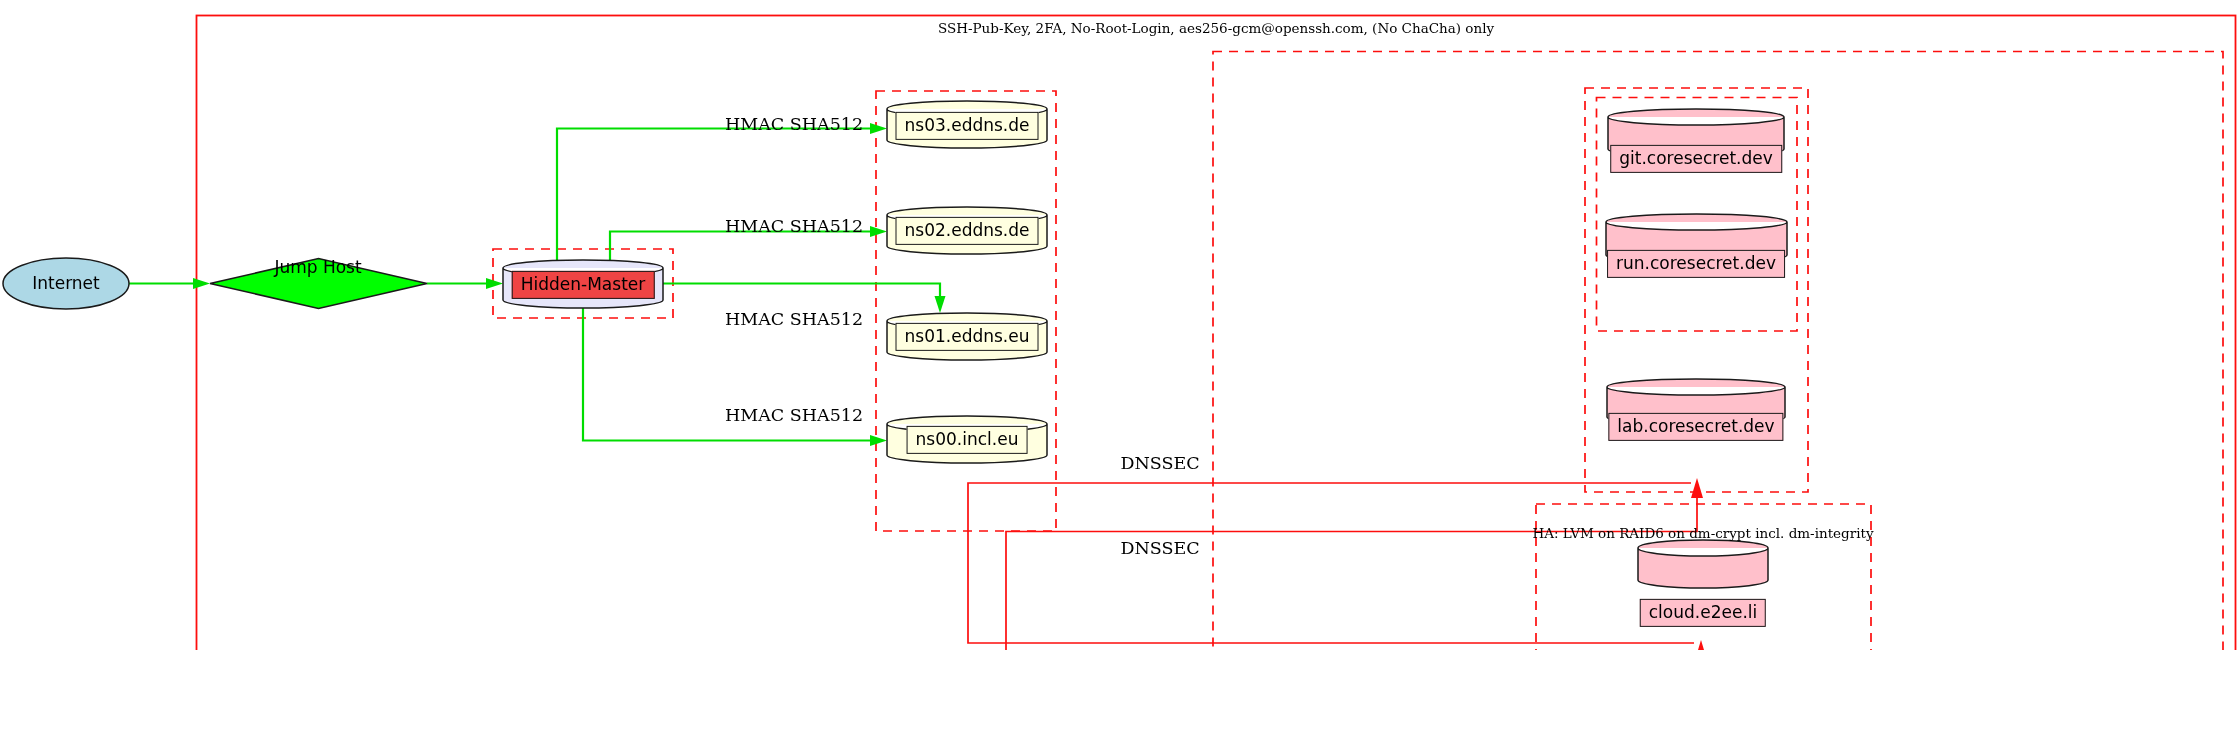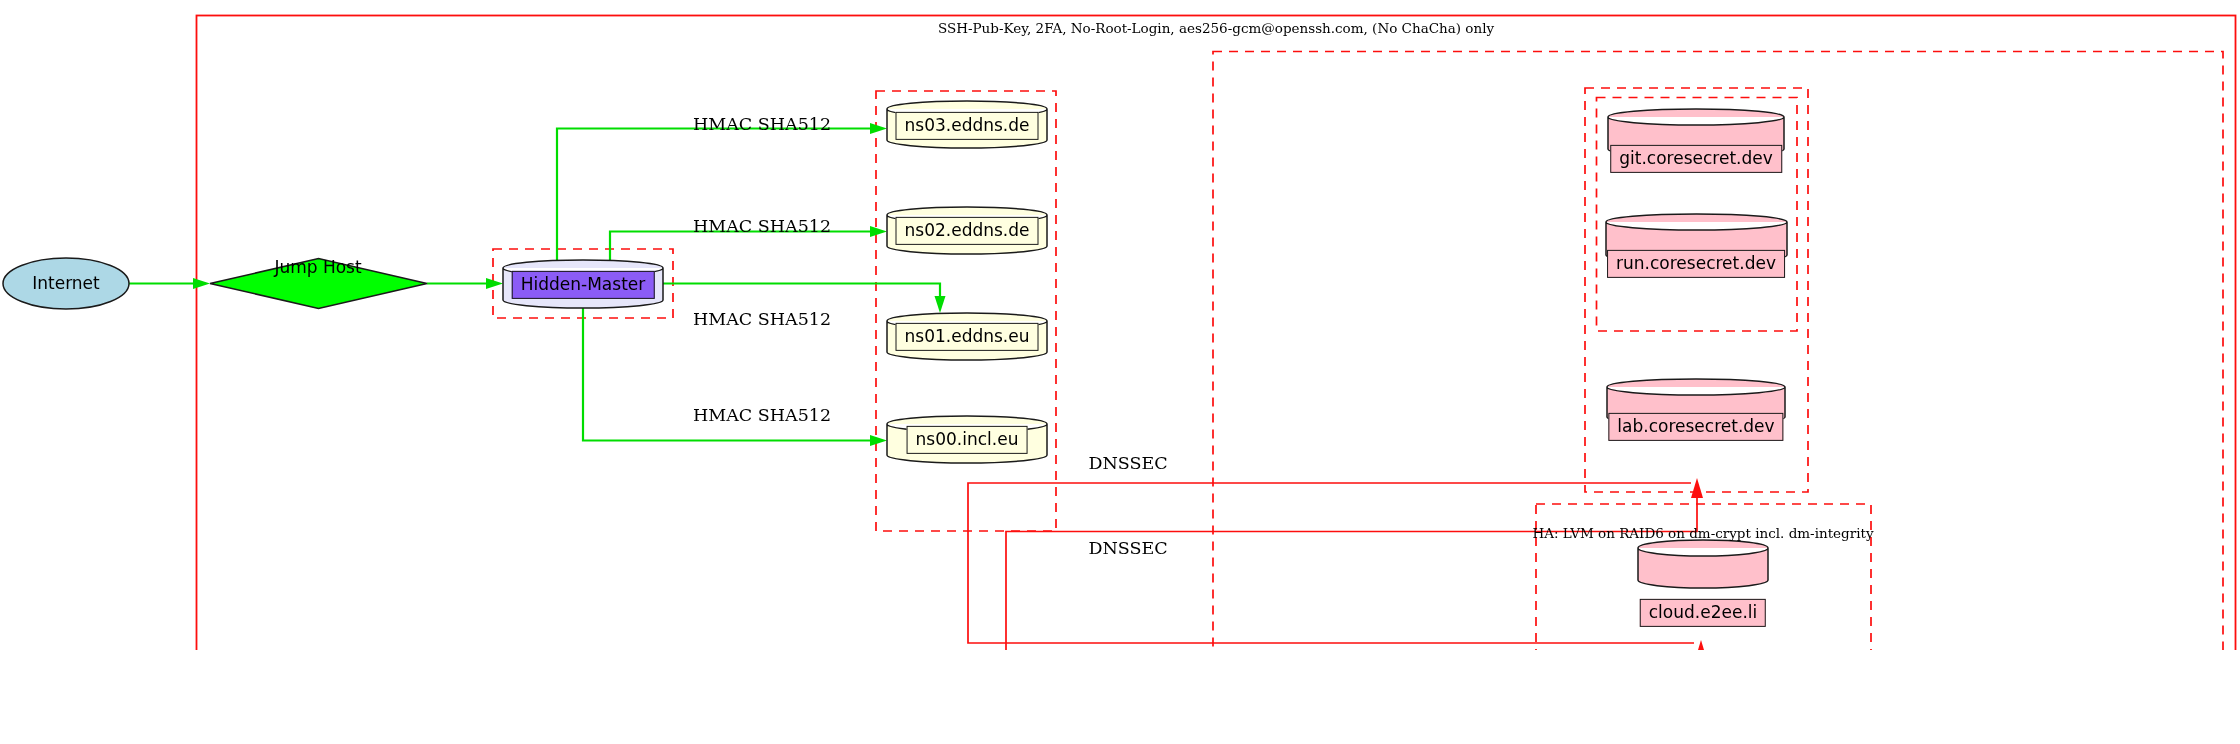--- a/index.html
+++ b/index.html
@@ -2,24 +2,24 @@
 <html><head>
 <meta charset="utf-8">
 <style>
   html,body{margin:0;padding:0;background:#fff;}
   #stage{position:relative;width:2240px;height:650px;background:#ffffff;overflow:hidden;
          font-family:"DejaVu Sans",sans-serif;}
   #stage svg{position:absolute;left:0;top:0;}
   .lbl{position:absolute;transform:translate(-50%,-50%);white-space:nowrap;color:#000;
        font:17px/1.25 "DejaVu Sans",sans-serif;}
   .boxed{border:1px solid #1a1a1a;padding:2px 8px 3px 8px;}
-  .f-lav{background:#8b5cf6;}
+  .f-lav{background:#ef4444;}
   .f-yel{background:#ffffe0;}
   .f-pink{background:#ffc0cb;margin-top:25px;}
-  .elbl{font:17.5px/1.2 "DejaVu Serif",serif;}
+  .elbl{font:17.5px/1.2 "DejaVu Serif",serif;margin-left:32px;}
   .clbl{font:13.5px/1.2 "DejaVu Serif",serif;}
 </style>
 </head>
 <body>
 
 <div id="stage">
 
   <svg width="2240" height="744" viewBox="0 0 2240 744">
 
     <rect x="196.5" y="15.5" width="2039" height="661" fill="none" stroke="#fd0e0d" stroke-width="1.8"></rect>

